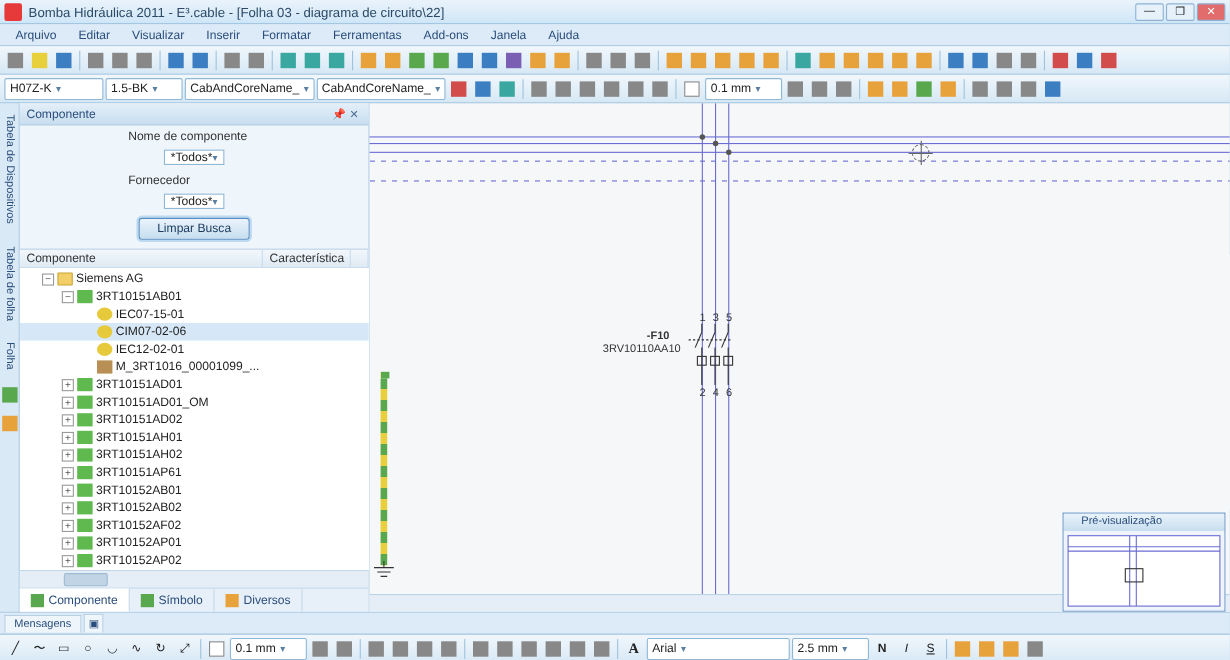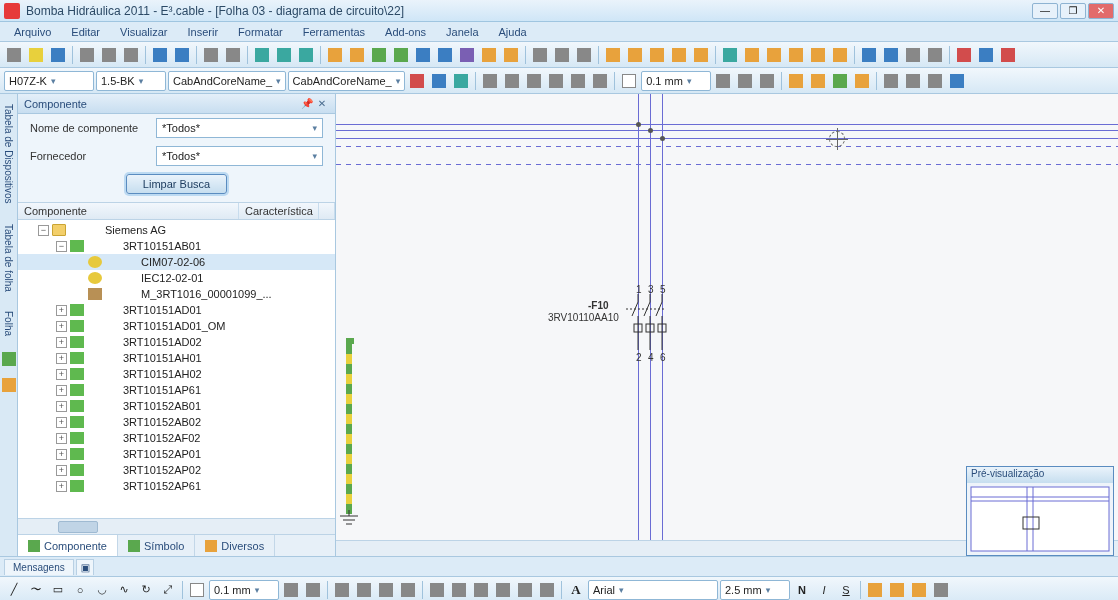--- a/index.html
+++ b/index.html
@@ -35,41 +35,41 @@
 .sidetabs{width:18px;background:#d9e9f5;border-right:1px solid #a9c8e0;display:flex;flex-direction:column;align-items:center;padding-top:6px;gap:12px;}
 .sidetab{writing-mode:vertical-rl;font-size:10px;color:#2a4d7b;cursor:pointer;padding:4px 1px;}
 .sidetab-icon{width:14px;height:14px;}
 
 
 .panel{width:318px;background:#eef5fb;border-right:1px solid #a9c8e0;display:flex;flex-direction:column;justify-content:flex-end;}
 .panel-head{height:20px;background:linear-gradient(#e4eff9,#c8def0);display:flex;align-items:center;padding:0 6px;font-size:11px;color:#2a4d7b;border-bottom:1px solid #a9c8e0;}
 .panel-head .spacer{flex:1;}
 .panel-head .pbtn{width:14px;height:14px;cursor:pointer;display:flex;align-items:center;justify-content:center;font-size:10px;color:#4b6d90;}
 
-.formrow{display:flex;align-items:center;padding:4px 12px;gap:6px;}
+.formrow{display:flex;align-items:center;padding:4px 12px;gap:6px;flex-direction:column;}
 .formrow label{width:120px;font-size:11px;color:#333;}
 .formrow .combo{flex:1;height:20px;border:1px solid #8fb7d6;background:#fff;padding:0 5px;font-size:11px;display:flex;align-items:center;cursor:pointer;}
 .formrow .combo::after{content:"▾";margin-left:auto;color:#5b7fa1;font-size:9px;}
 .btnrow{display:flex;justify-content:center;padding:4px 0 8px;}
 .clearbtn{padding:3px 16px;border:1px solid #5a8cc0;background:linear-gradient(#eaf3fb,#c6deef);border-radius:3px;cursor:pointer;font-size:11px;color:#1e3d60;box-shadow:0 0 0 2px #bcdaf2;}
 
 .listhead{height:18px;background:linear-gradient(#f2f7fc,#dfeaf4);display:flex;border-top:1px solid #bcd3e6;border-bottom:1px solid #bcd3e6;}
 .listhead div{padding:2px 6px;font-size:11px;color:#333;border-right:1px solid #c8dced;}
 .lh1{flex:1;} .lh2{width:80px;} .lh3{width:16px;}
 
 .tree{flex:1;overflow:auto;background:#fff;padding:2px 0;}
 .tnode{display:flex;align-items:center;height:16px;padding-left:0;white-space:nowrap;cursor:pointer;}
 .tnode .exp{width:11px;height:11px;border:1px solid #999;display:flex;align-items:center;justify-content:center;font-size:9px;line-height:1;margin-right:3px;color:#555;background:#fff;}
 .tnode .noexp{width:11px;margin-right:3px;}
 .tnode .ticon{width:14px;height:12px;margin-right:3px;}
 .ticon.folder{background:#f3cf6a;border:1px solid #caa433;border-radius:1px;}
 .ticon.comp-g{background:#5fb94f;}
 .ticon.comp-y{background:#e7c93c;border-radius:50%;}
 .ticon.comp-m{background:#b89055;}
-.tnode .tlabel{font-size:11px;color:#222;margin-left:36px;}
+.tnode .tlabel{font-size:11px;color:#222;}
 .tnode.sel{background:#d6e8f7;}
 .indent-0{padding-left:20px;} .indent-1{padding-left:38px;} .indent-2{padding-left:56px;}
 
 .hscroll{height:16px;background:#e5eef6;border-top:1px solid #bcd3e6;position:relative;}
 .hscroll .thumb{position:absolute;left:40px;top:2px;width:40px;height:12px;background:#c0d4e6;border:1px solid #9fbad2;border-radius:2px;}
 
 .paneltabs{height:22px;background:#e7f0f8;display:flex;border-top:1px solid #bcd3e6;}
 .ptab{display:flex;align-items:center;gap:4px;padding:0 10px;font-size:11px;color:#2a4d7b;border-right:1px solid #c3d7e8;cursor:pointer;}
 .ptab.active{background:#fff;}
 .ptab .pic{width:12px;height:12px;}
@@ -87,21 +87,21 @@
 .crosshair{position:absolute;width:22px;height:22px;}
 .crosshair::before,.crosshair::after{content:"";position:absolute;background:#666;}
 .crosshair::before{left:0;right:0;top:50%;height:1px;}
 .crosshair::after{top:0;bottom:0;left:50%;width:1px;}
 .crosshair .ring{position:absolute;left:3px;top:3px;width:16px;height:16px;border:1px dashed #666;border-radius:50%;}
 
 .canvas-scroll-h{position:absolute;left:0;right:0;bottom:0;height:16px;background:#e5eef6;border-top:1px solid #bcd3e6;}
 
 
 .preview{position:absolute;right:4px;bottom:44px;width:148px;height:90px;border:1px solid #5a8cc0;background:#fff;display:flex;flex-direction:column;}
-.preview-head{height:16px;background:linear-gradient(#eaf3fb,#c6deef);font-size:10px;padding:1px 4px;color:#2a4d7b;}
+.preview-head{height:16px;background:linear-gradient(#eaf3fb,#c6deef);font-size:10px;padding:1px 16px;color:#2a4d7b;}
 .preview-body{flex:1;position:relative;background:#eef4fa;}
 
 
 .msgrow{height:20px;background:#dcebf7;display:flex;align-items:center;padding:0 4px;border-top:1px solid #a9c8e0;}
 .msgrow .mtab{padding:2px 8px;font-size:10px;color:#2a4d7b;background:#eef5fb;border:1px solid #b8d0e4;border-bottom:none;cursor:pointer;margin-right:2px;}
 
 
 .bottombar{height:26px;background:linear-gradient(#f1f7fc,#d8e9f6);display:flex;align-items:center;padding:0 4px;gap:2px;border-top:1px solid #a9c8e0;}
 
 svg{display:block;}
@@ -398,20 +398,25 @@
     <div class="tree">
       <div class="tnode indent-0">
           <div class="exp">−</div>
           <div class="ticon folder"></div>
           <span class="tlabel">Siemens AG</span>
         </div>
       <div class="tnode indent-1">
           <div class="exp">−</div>
           <div class="ticon comp-g"></div>
           <span class="tlabel">3RT10151AB01</span>
+        </div>
+      <div class="tnode indent-2">
+          <div class="noexp"></div>
+          <div class="ticon comp-y"></div>
+          <span class="tlabel">IEC07-15-01</span>
         </div>
       <div class="tnode indent-2 sel">
           <div class="noexp"></div>
           <div class="ticon comp-y"></div>
           <span class="tlabel">CIM07-02-06</span>
         </div>
       <div class="tnode indent-2">
           <div class="noexp"></div>
           <div class="ticon comp-y"></div>
           <span class="tlabel">IEC12-02-01</span>

